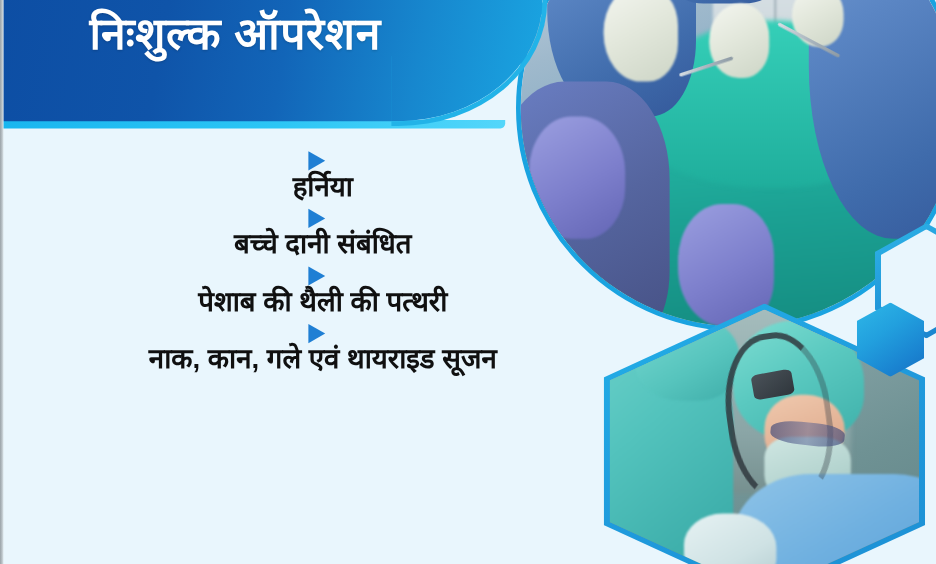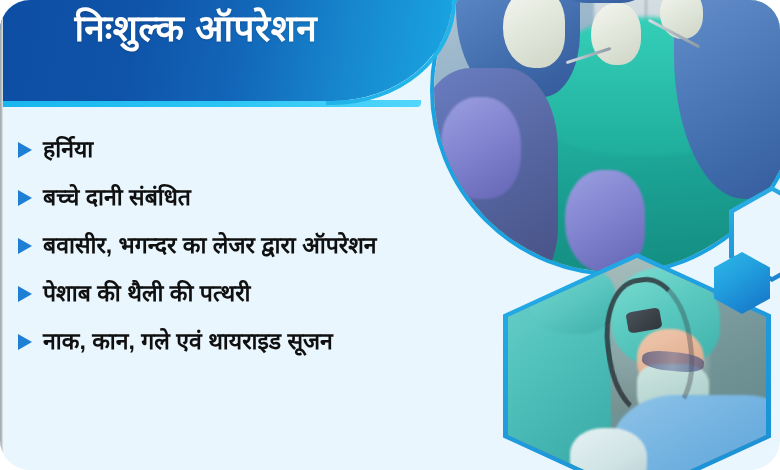--- a/index.html
+++ b/index.html
@@ -10,21 +10,20 @@
   body {
     font-family: "Liberation Sans", "DejaVu Sans", sans-serif;
   }
 
   #poster {
     position: relative;
     width: 780px;
     height: 470px;
     overflow: hidden;
     background: #e9f6fd;
-    border-radius: 30px;
   }
 
   
   .edge-line {
     position: absolute;
     left: 0;
     top: 0;
     width: 3px;
     height: 470px;
     background: linear-gradient(to right, #9aa3a8 0%, #b9c2c7 55%, #dfe9ee 100%);
@@ -180,20 +179,21 @@
     top: 126px;
     width: 520px;
     z-index: 30;
   }
   .list-item {
     display: flex;
     align-items: center;
     height: 48px;
     padding-left: 18px;
     box-sizing: border-box;
+    flex-direction: column;
   }
   .bullet {
     flex: 0 0 auto;
     width: 0;
     height: 0;
     margin-right: 11px;
     border-top: 8px solid transparent;
     border-bottom: 8px solid transparent;
     border-left: 14px solid #1f7fd4;
   }
@@ -418,24 +418,20 @@
     <div class="list-item">
       <span class="bullet"></span>
       <span class="item-label">हर्निया</span>
     </div>
     <div class="list-item">
       <span class="bullet"></span>
       <span class="item-label">बच्चे दानी संबंधित</span>
     </div>
     <div class="list-item">
       <span class="bullet"></span>
-      <span class="item-label">बवासीर, भगन्दर का लेजर द्वारा ऑपरेशन</span>
-    </div>
-    <div class="list-item">
-      <span class="bullet"></span>
       <span class="item-label">पेशाब की थैली की पत्थरी</span>
     </div>
     <div class="list-item">
       <span class="bullet"></span>
       <span class="item-label">नाक, कान, गले एवं थायराइड सूजन</span>
     </div>
     <div class="list-item">
 
       <span class="item-label"></span>
     </div>

